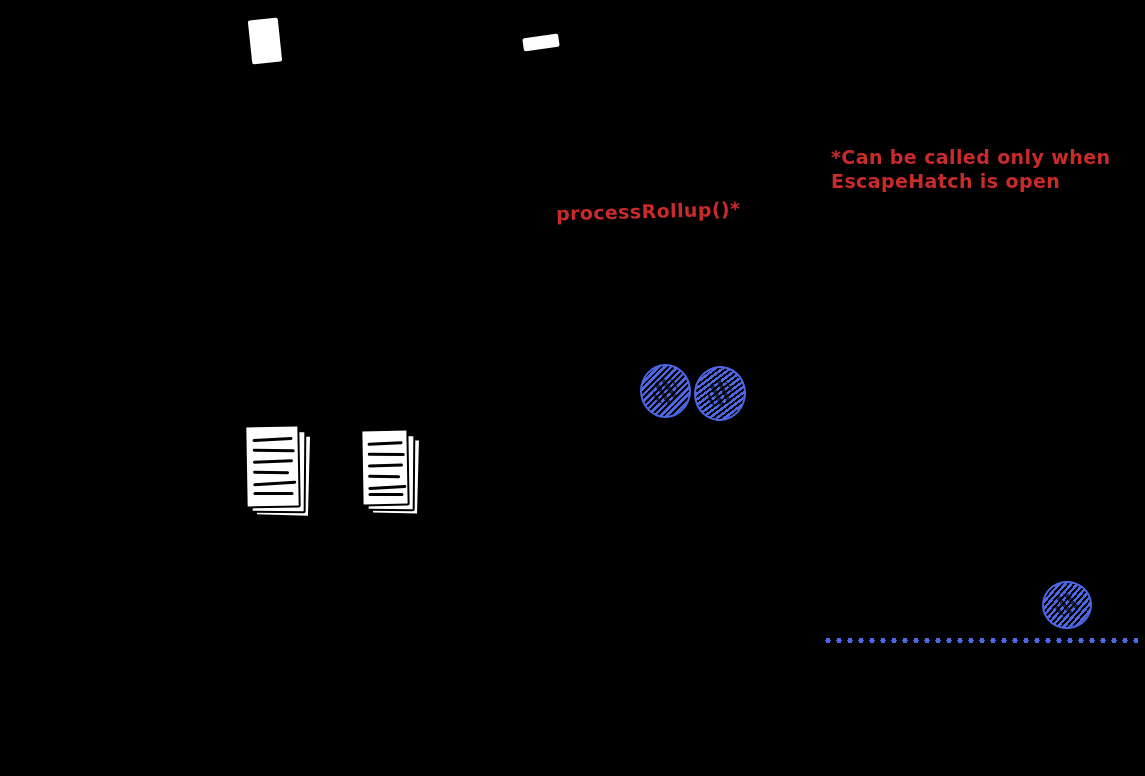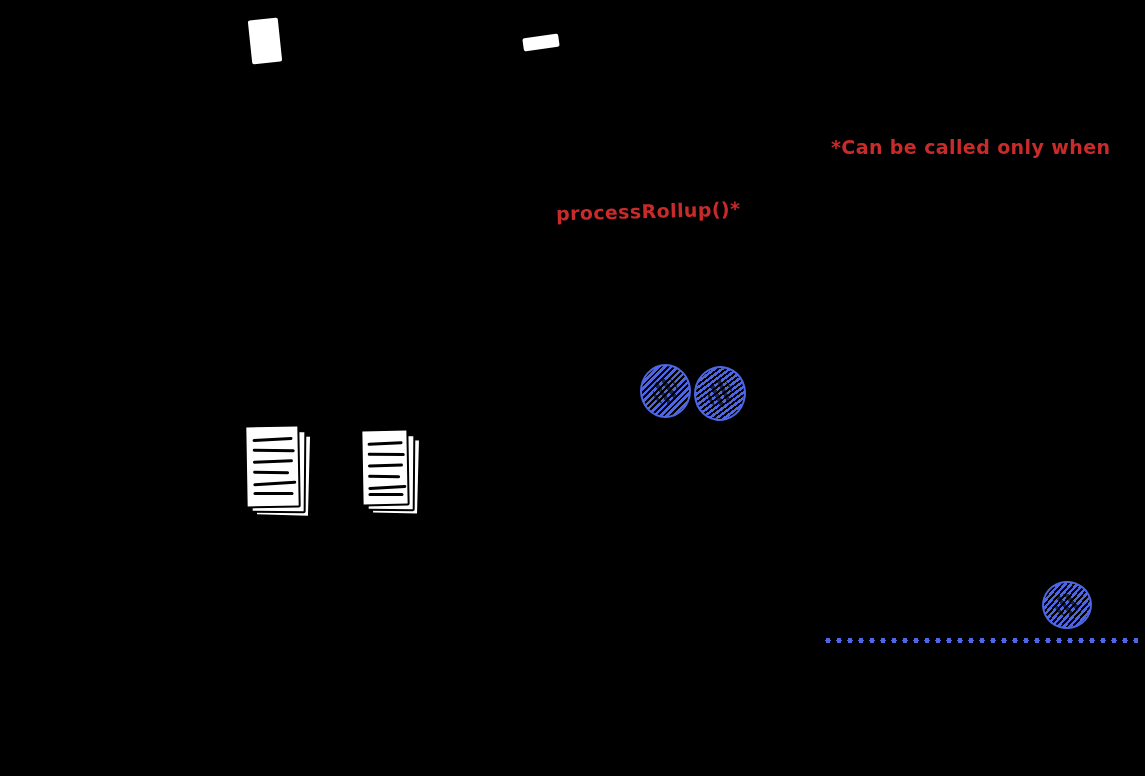--- a/index.html
+++ b/index.html
@@ -12,21 +12,21 @@
   .paper{position:absolute;background:#ffffff;border-radius:2px;}
   .paper-1{left:250px;top:19px;width:30px;height:44px;transform:rotate(-6deg);}
   .paper-2{left:523px;top:36px;width:36px;height:13px;transform:rotate(-8deg);}
 
   
   .red-note{
     position:absolute;color:#c92a2a;font-size:19px;font-weight:600;
     letter-spacing:.4px;white-space:nowrap;
   }
   .process-rollup{left:556px;top:200px;transform:rotate(-1.5deg);}
-  .escape-note{left:831px;top:135px;line-height:24px;}
+  .escape-note{left:831px;top:145px;line-height:24px;}
 
   
   .coin{
     position:absolute;border-radius:50%;
     border:2px solid #4d66e4;box-sizing:border-box;
     background:repeating-linear-gradient(135deg,
       rgba(0,0,0,0) 0px, rgba(0,0,0,0) 2px,
       #4d66e4 2px, #4d66e4 4.5px);
   }
   .coin::after{ 
@@ -79,20 +79,21 @@
 
 <div class="canvas">
 
   <div class="paper paper-1"></div>
   <div class="paper paper-2"></div>
 
   <div class="red-note process-rollup">processRollup()*</div>
 
   <div class="red-note escape-note">
     <div>*Can be called only when</div>
+    <div>EscapeHatch is open</div>
   </div>
 
   <div class="coin coin-1"></div>
   <div class="coin coin-2"></div>
   <div class="coin coin-3"></div>
 
   <div class="doc-stack stack-1">
     <div class="page back-2"></div>
     <div class="page back-1"></div>
     <div class="page front">

